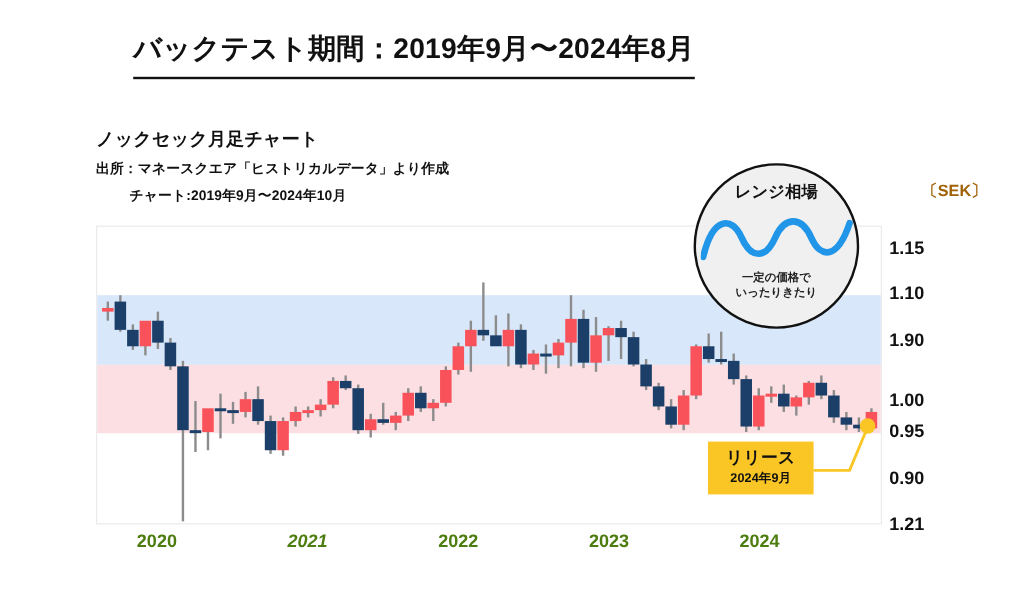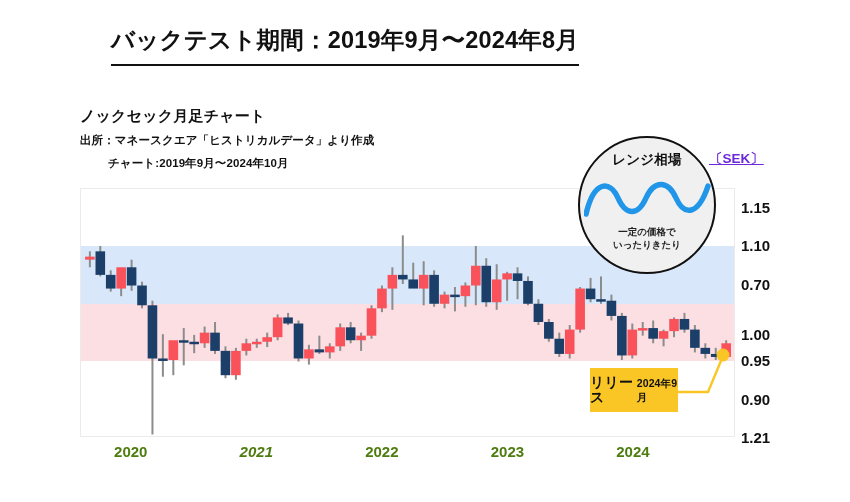--- a/index.html
+++ b/index.html
@@ -38,22 +38,22 @@
     position:absolute;left:80px;top:133px;
     font-size:11.5px;font-weight:700;color:#111;letter-spacing:.1px;
   }
   .range-line{
     position:absolute;left:108px;top:156px;
     font-size:11.5px;font-weight:700;color:#111;letter-spacing:.1px;
   }
 
   
   .axis-unit{
-    position:absolute;left:709px;top:150px;
-    font-size:13.5px;font-weight:700;color:#6d28d9;text-decoration:underline;
+    position:absolute;left:768px;top:150px;
+    font-size:13.5px;font-weight:700;color:#a16207;
   }
 
   
   .plot{
     position:absolute;left:80px;top:188px;
     width:655px;height:249px;
     background:#fff;
     border:1px solid #eceaea;
     box-sizing:border-box;
     overflow:visible;
@@ -102,21 +102,21 @@
   
   .callout-svg{
     position:absolute;left:560px;top:340px;width:200px;height:80px;
     z-index:6;overflow:visible;
   }
   .callout-box{
     position:absolute;left:590px;top:368px;
     width:88px;height:44px;
     background:#fac625;
     z-index:7;
-    display:flex;flex-direction:row;
+    display:flex;flex-direction:column;
     align-items:center;justify-content:center;
   }
   .callout-title{font-size:14px;font-weight:700;color:#111;line-height:1.1;letter-spacing:.2px;}
   .callout-sub{font-size:10.5px;font-weight:700;color:#111;margin-top:2px;letter-spacing:.1px;}
 </style>
 </head>
 <body>
 
 <div id="root">
 
@@ -257,21 +257,21 @@
         <rect x="635.6892971246006" width="2" y="160.12615384615387" height="12.258461538461546" fill="#8c8c8c"></rect>
         <rect x="631.876198083067" width="9.626198083067093" y="166.25538461538466" height="3.0646153846153936" fill="#1b3f68"></rect>
         <rect x="646.1525559105431" width="2" y="152.4646153846154" height="18.387692307692333" fill="#8c8c8c"></rect>
         <rect x="642.3394568690096" width="9.626198083067093" y="155.5292307692308" height="13.790769230769257" fill="#f9525a"></rect>
       </svg>
   </div>
 
   <div class="ylabels" id="ylabels">
       <div class="ylab" style="top: 207.154px;">1.15</div>
       <div class="ylab" style="top: 245.462px;">1.10</div>
-      <div class="ylab" style="top: 283.769px;">0.70</div>
+      <div class="ylab" style="top: 283.769px;">1.90</div>
       <div class="ylab" style="top: 322.077px; margin-top: 12px;">1.00</div>
       <div class="ylab" style="top: 360.385px;">0.95</div>
       <div class="ylab" style="top: 398.692px;">0.90</div>
       <div class="ylab" style="top: 437px;">1.21</div>
     </div>
 
   <div id="xlabels">
       <div class="xlab" style="left: 130.747px;">2020</div>
       <div class="xlab" style="left: 256.306px; font-style: italic;">2021</div>
       <div class="xlab" style="left: 381.865px;">2022</div>

